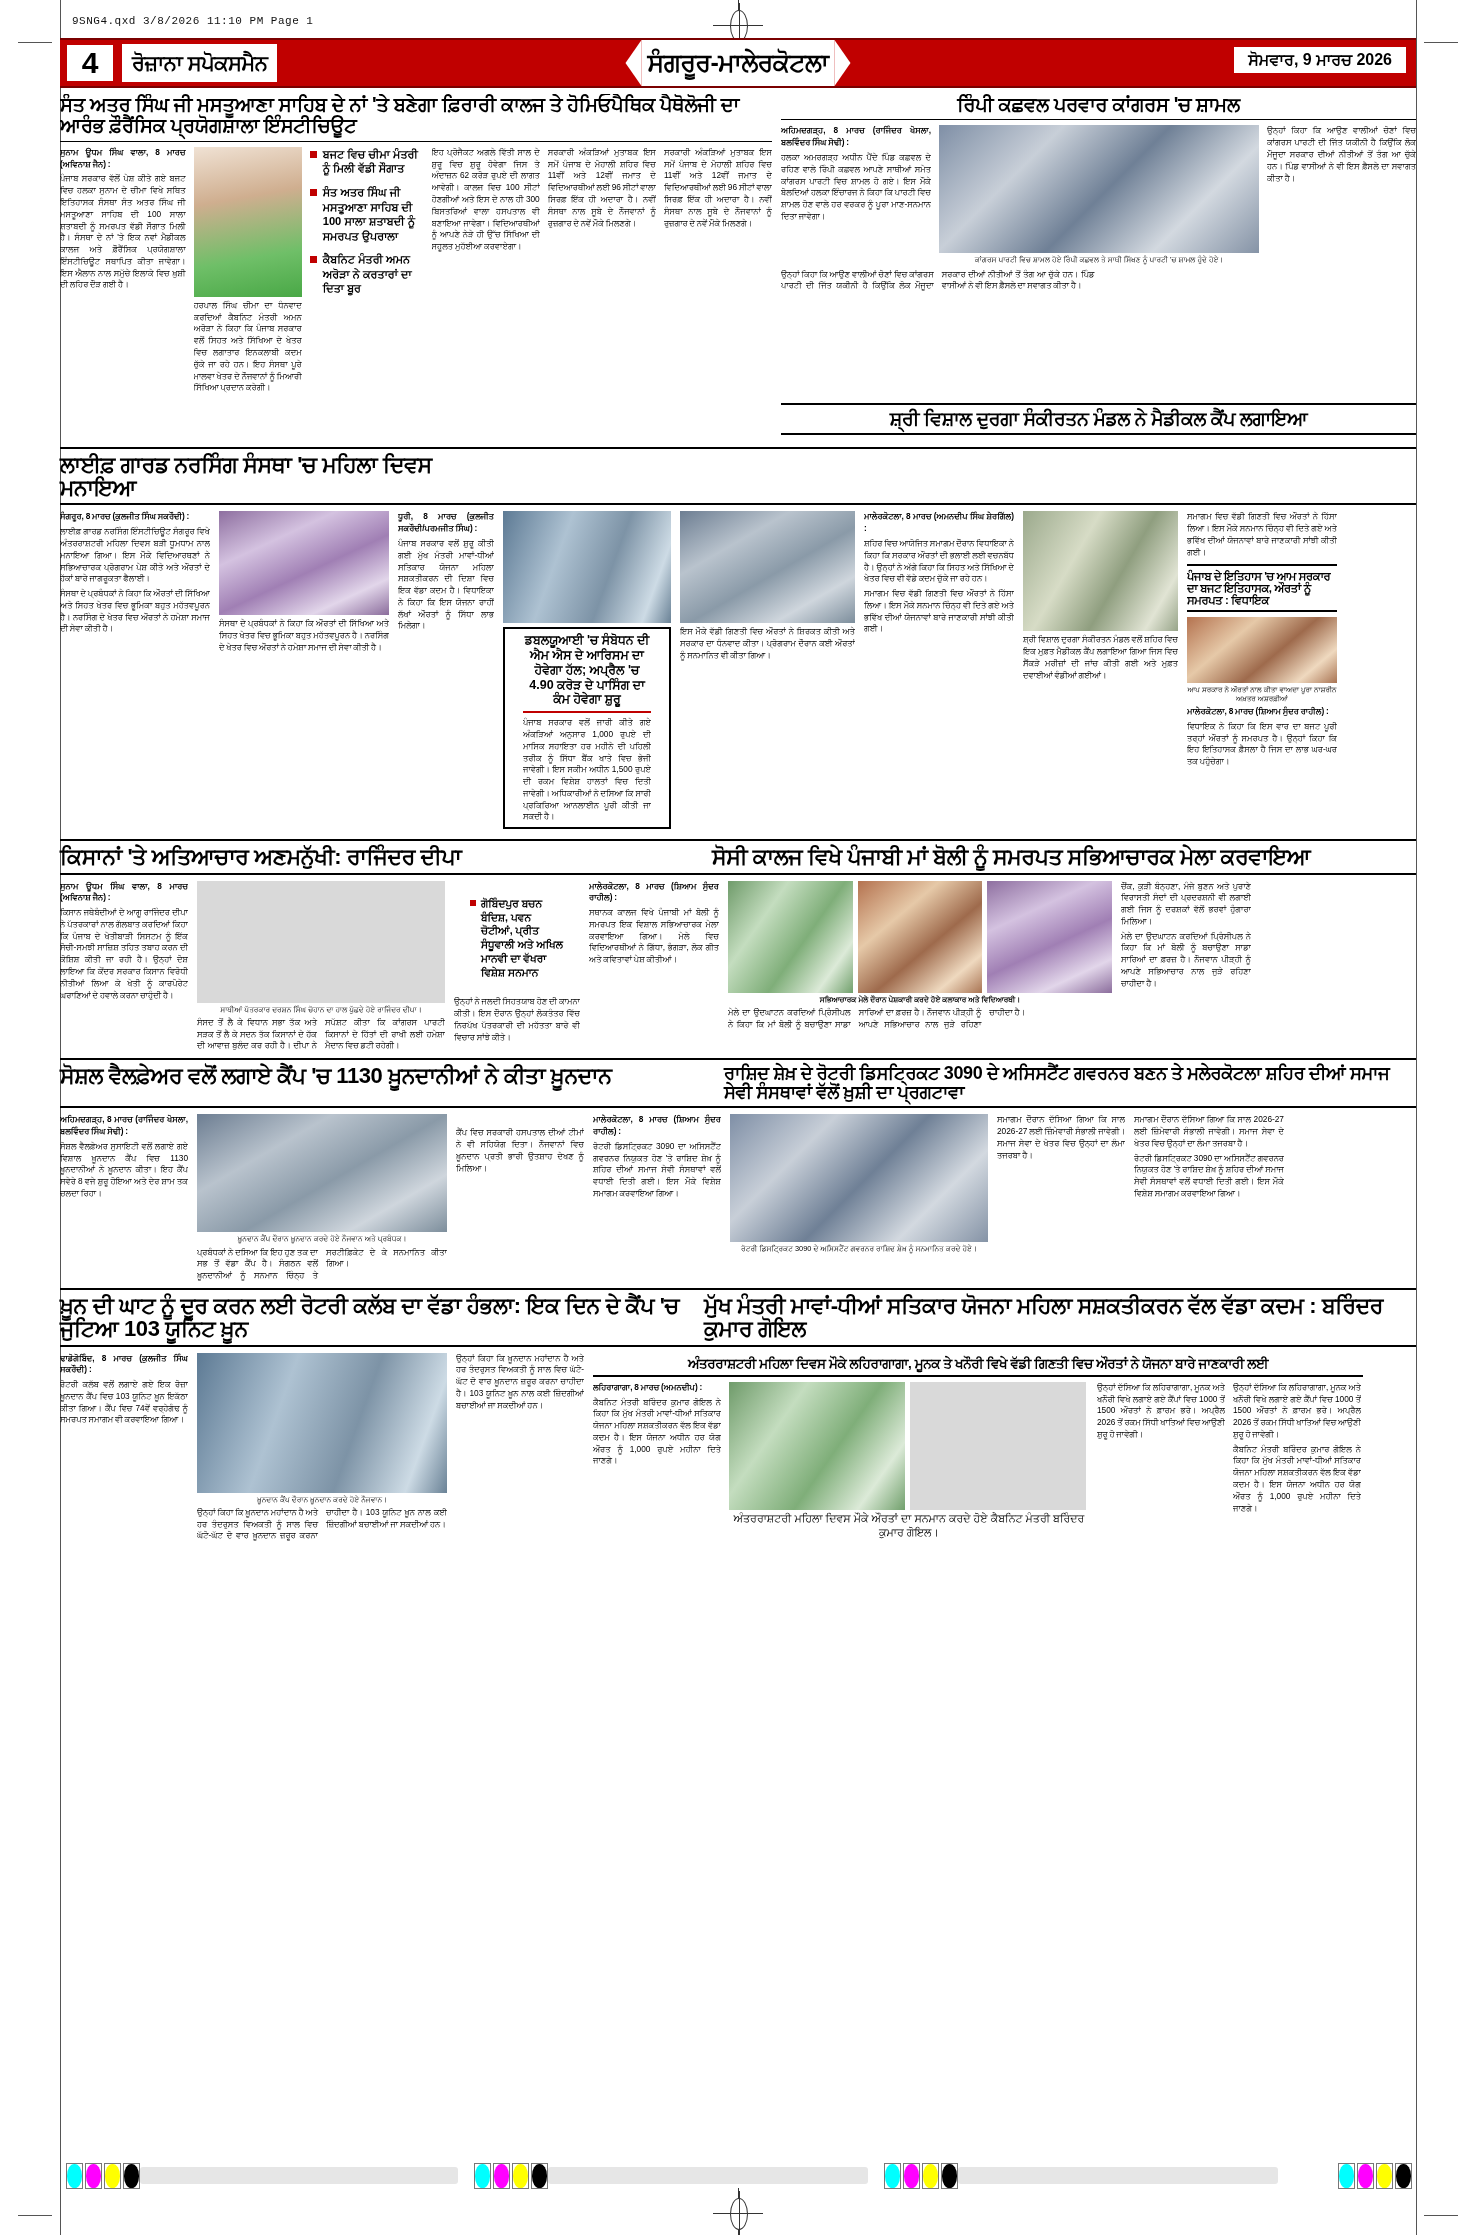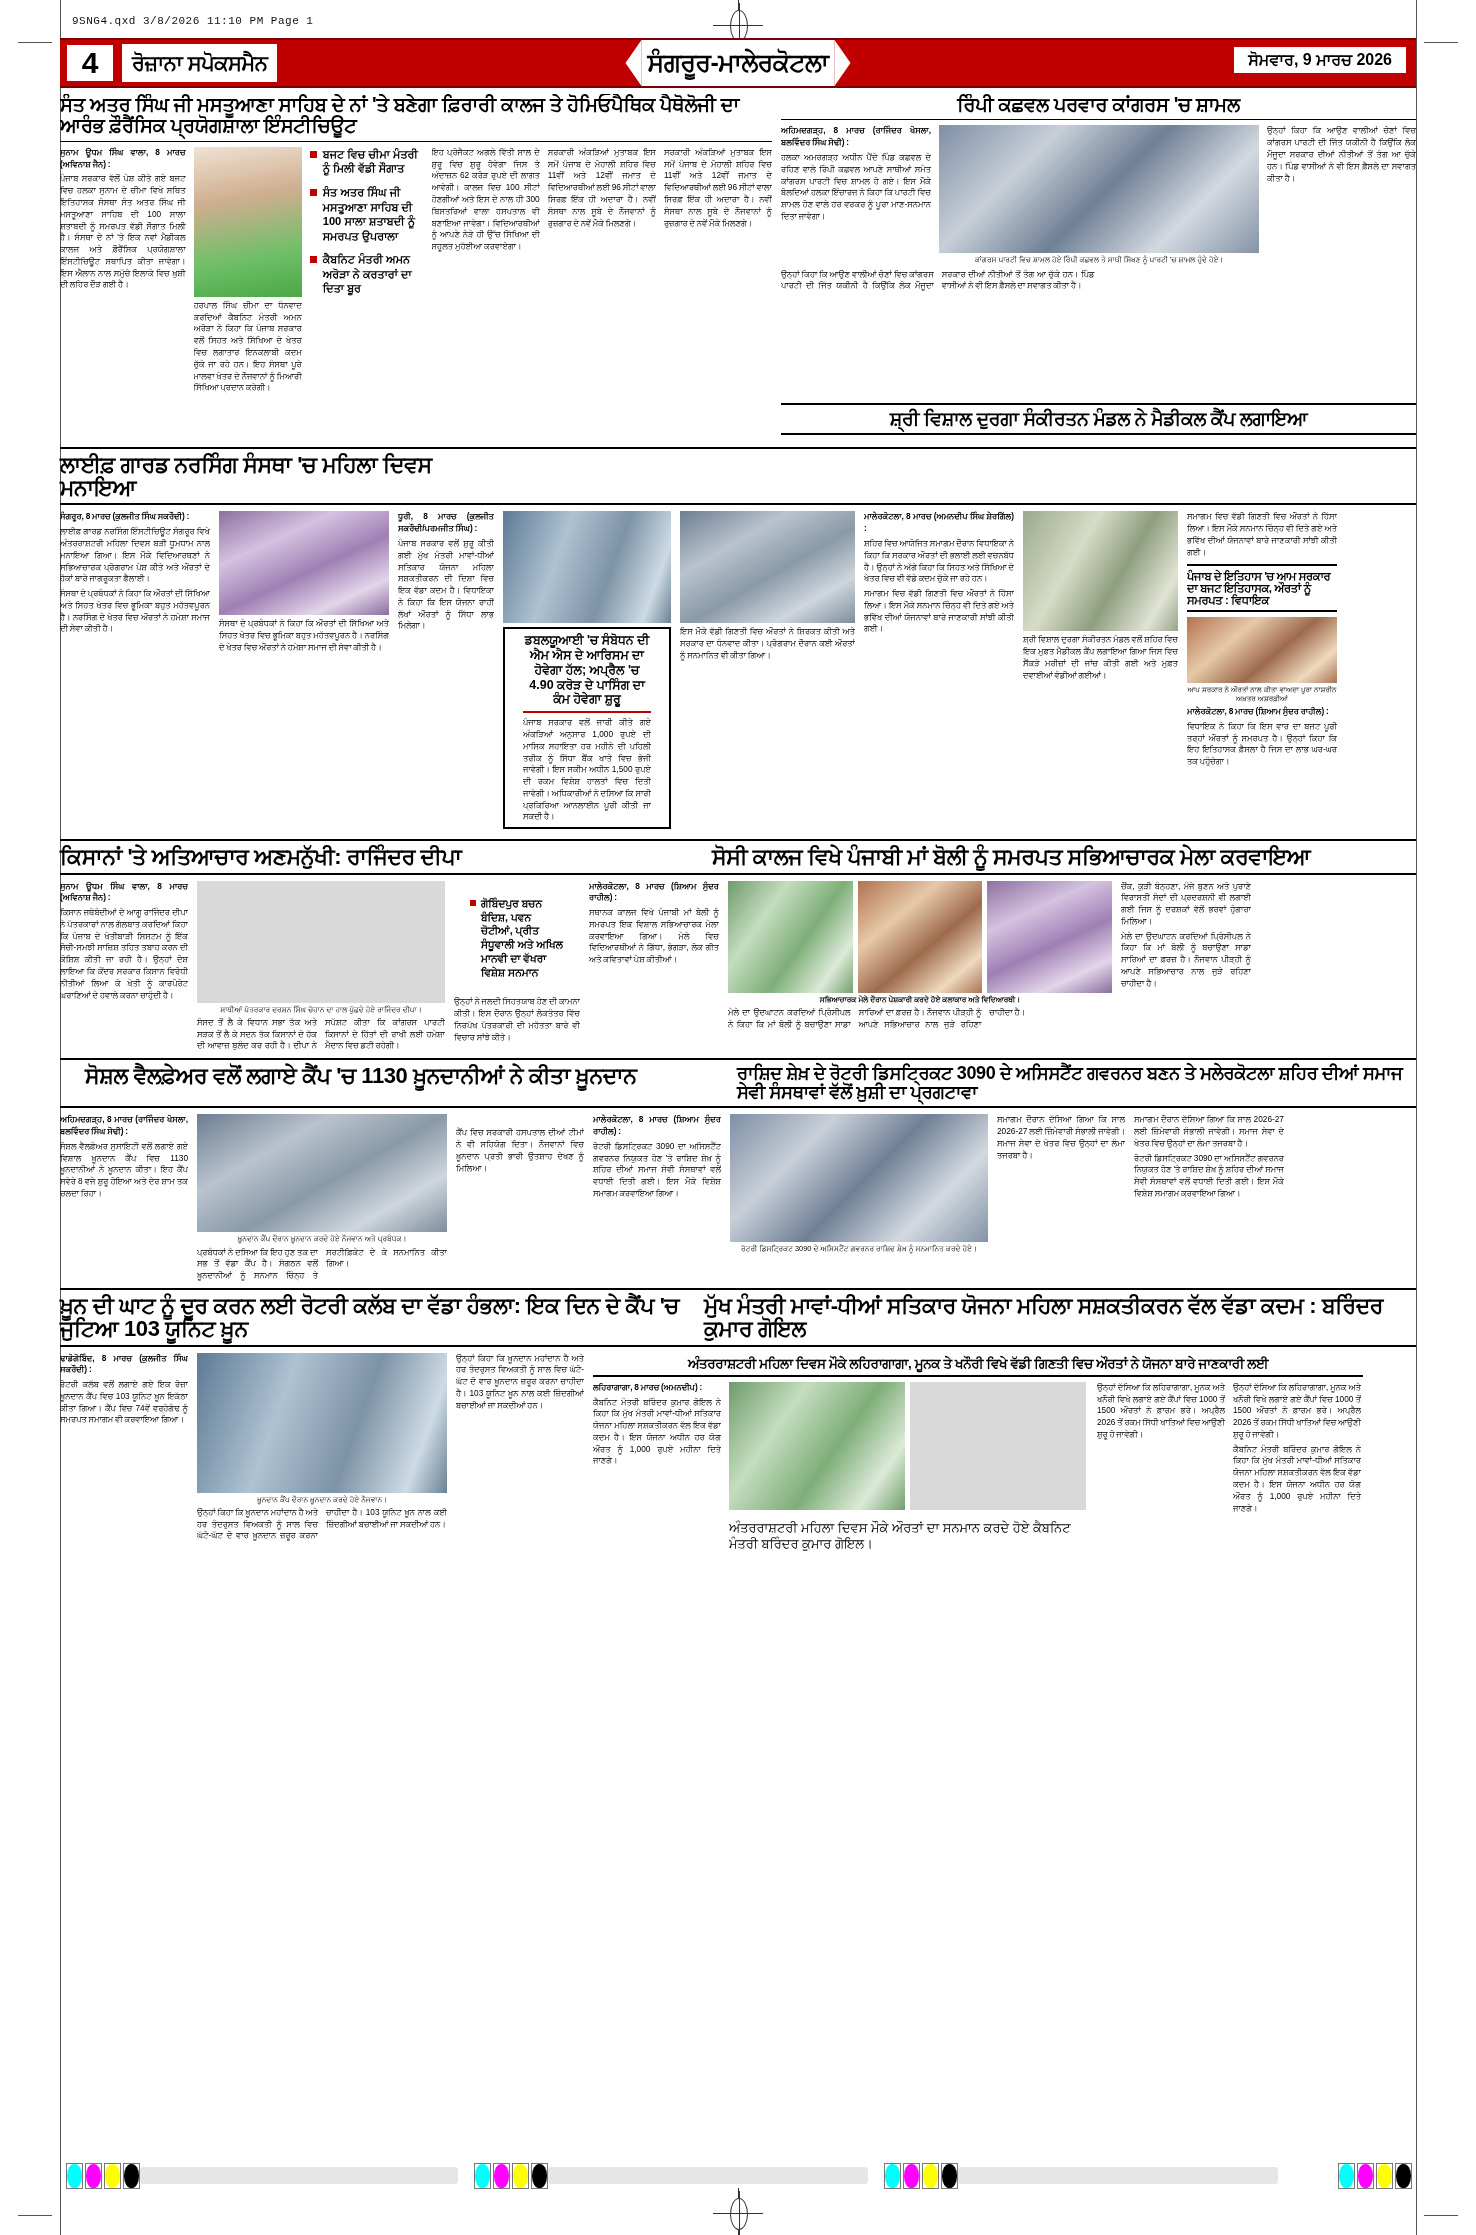--- a/index.html
+++ b/index.html
@@ -306,21 +306,21 @@
       <div class="col-text" style="margin-top:3px;column-count:3;column-gap:8px;">ਮੇਲੇ ਦਾ ਉਦਘਾਟਨ ਕਰਦਿਆਂ ਪ੍ਰਿੰਸੀਪਲ ਨੇ ਕਿਹਾ ਕਿ ਮਾਂ ਬੋਲੀ ਨੂੰ ਬਚਾਉਣਾ ਸਾਡਾ ਸਾਰਿਆਂ ਦਾ ਫ਼ਰਜ਼ ਹੈ। ਨੌਜਵਾਨ ਪੀੜ੍ਹੀ ਨੂੰ ਆਪਣੇ ਸਭਿਆਚਾਰ ਨਾਲ ਜੁੜੇ ਰਹਿਣਾ ਚਾਹੀਦਾ ਹੈ।</div>
     </div>
 
     <div class="cell col-text" style="width:130px;">
       <p>ਚੌਂਕ, ਕੁੜੀ ਬੰਨ੍ਹਣਾ, ਮੰਜੇ ਬੁਣਨ ਅਤੇ ਪੁਰਾਣੇ ਵਿਰਾਸਤੀ ਸੰਦਾਂ ਦੀ ਪ੍ਰਦਰਸ਼ਨੀ ਵੀ ਲਗਾਈ ਗਈ ਜਿਸ ਨੂੰ ਦਰਸ਼ਕਾਂ ਵੱਲੋਂ ਭਰਵਾਂ ਹੁੰਗਾਰਾ ਮਿਲਿਆ।</p>
       <p>ਮੇਲੇ ਦਾ ਉਦਘਾਟਨ ਕਰਦਿਆਂ ਪ੍ਰਿੰਸੀਪਲ ਨੇ ਕਿਹਾ ਕਿ ਮਾਂ ਬੋਲੀ ਨੂੰ ਬਚਾਉਣਾ ਸਾਡਾ ਸਾਰਿਆਂ ਦਾ ਫ਼ਰਜ਼ ਹੈ। ਨੌਜਵਾਨ ਪੀੜ੍ਹੀ ਨੂੰ ਆਪਣੇ ਸਭਿਆਚਾਰ ਨਾਲ ਜੁੜੇ ਰਹਿਣਾ ਚਾਹੀਦਾ ਹੈ।</p>
     </div>
   </div>
 
   <div class="rowband two">
-    <div class="grid" style="gap:12px;align-items:flex-start;padding-left:25px;">
+    <div class="grid" style="gap:24px;align-items:flex-start;">
       <h2 style="width:640px;">ਸੋਸ਼ਲ ਵੈਲਫ਼ੇਅਰ ਵਲੋਂ ਲਗਾਏ ਕੈਂਪ 'ਚ 1130 ਖ਼ੂਨਦਾਨੀਆਂ ਨੇ ਕੀਤਾ ਖ਼ੂਨਦਾਨ</h2>
       <h2 style="flex:1;font-size:18px;">ਰਾਸ਼ਿਦ ਸ਼ੇਖ਼ ਦੇ ਰੋਟਰੀ ਡਿਸਟ੍ਰਿਕਟ 3090 ਦੇ ਅਸਿਸਟੈਂਟ ਗਵਰਨਰ ਬਣਨ ਤੇ ਮਲੇਰਕੋਟਲਾ ਸ਼ਹਿਰ ਦੀਆਂ ਸਮਾਜ ਸੇਵੀ ਸੰਸਥਾਵਾਂ ਵੱਲੋਂ ਖ਼ੁਸ਼ੀ ਦਾ ਪ੍ਰਗਟਾਵਾ</h2>
     </div>
   </div>
 
   <div class="grid" style="align-items:flex-start;">
     <div class="cell col-text" style="width:128px;">
       <p><span class="byline">ਅਹਿਮਦਗੜ੍ਹ, 8 ਮਾਰਚ (ਰਾਜਿੰਦਰ ਖੋਸਲਾ, ਬਲਵਿੰਦਰ ਸਿੰਘ ਸੋਢੀ) :</span></p>
       <p>ਸੋਸ਼ਲ ਵੈਲਫ਼ੇਅਰ ਸੁਸਾਇਟੀ ਵਲੋਂ ਲਗਾਏ ਗਏ ਵਿਸ਼ਾਲ ਖ਼ੂਨਦਾਨ ਕੈਂਪ ਵਿਚ 1130 ਖ਼ੂਨਦਾਨੀਆਂ ਨੇ ਖ਼ੂਨਦਾਨ ਕੀਤਾ। ਇਹ ਕੈਂਪ ਸਵੇਰੇ 8 ਵਜੇ ਸ਼ੁਰੂ ਹੋਇਆ ਅਤੇ ਦੇਰ ਸ਼ਾਮ ਤਕ ਚਲਦਾ ਰਿਹਾ।</p>
     </div>
@@ -385,21 +385,21 @@
       <div class="grid" style="gap:8px;align-items:flex-start;">
         <div class="cell col-text" style="width:128px;">
           <p><span class="byline">ਲਹਿਰਾਗਾਗਾ, 8 ਮਾਰਚ (ਅਮਨਦੀਪ) :</span></p>
           <p>ਕੈਬਨਿਟ ਮੰਤਰੀ ਬਰਿੰਦਰ ਕੁਮਾਰ ਗੋਇਲ ਨੇ ਕਿਹਾ ਕਿ ਮੁੱਖ ਮੰਤਰੀ ਮਾਵਾਂ-ਧੀਆਂ ਸਤਿਕਾਰ ਯੋਜਨਾ ਮਹਿਲਾ ਸਸ਼ਕਤੀਕਰਨ ਵੱਲ ਇਕ ਵੱਡਾ ਕਦਮ ਹੈ। ਇਸ ਯੋਜਨਾ ਅਧੀਨ ਹਰ ਯੋਗ ਔਰਤ ਨੂੰ 1,000 ਰੁਪਏ ਮਹੀਨਾ ਦਿਤੇ ਜਾਣਗੇ।</p>
         </div>
         <div class="cell" style="width:360px;">
           <div class="grid" style="gap:5px;">
             <div class="photo ph-grad-h" style="width:176px;height:128px;"></div>
             <div class="photo ph-grad-c" style="width:176px;height:128px;"></div>
           </div>
-          <div style="font-size:13px;line-height:1.25;margin-top:10px;">ਅੰਤਰਰਾਸ਼ਟਰੀ ਮਹਿਲਾ ਦਿਵਸ ਮੌਕੇ ਔਰਤਾਂ ਦਾ ਸਨਮਾਨ ਕਰਦੇ ਹੋਏ ਕੈਬਨਿਟ ਮੰਤਰੀ ਬਰਿੰਦਰ ਕੁਮਾਰ ਗੋਇਲ।</div>
+          <div style="font-size:11px;line-height:1.25;text-align:center;margin-top:2px;">ਅੰਤਰਰਾਸ਼ਟਰੀ ਮਹਿਲਾ ਦਿਵਸ ਮੌਕੇ ਔਰਤਾਂ ਦਾ ਸਨਮਾਨ ਕਰਦੇ ਹੋਏ ਕੈਬਨਿਟ ਮੰਤਰੀ ਬਰਿੰਦਰ ਕੁਮਾਰ ਗੋਇਲ।</div>
         </div>
         <div class="cell col-text" style="width:128px;">
           <p>ਉਨ੍ਹਾਂ ਦੱਸਿਆ ਕਿ ਲਹਿਰਾਗਾਗਾ, ਮੂਨਕ ਅਤੇ ਖਨੌਰੀ ਵਿਖੇ ਲਗਾਏ ਗਏ ਕੈਂਪਾਂ ਵਿਚ 1000 ਤੋਂ 1500 ਔਰਤਾਂ ਨੇ ਫ਼ਾਰਮ ਭਰੇ। ਅਪ੍ਰੈਲ 2026 ਤੋਂ ਰਕਮ ਸਿੱਧੀ ਖਾਤਿਆਂ ਵਿਚ ਆਉਣੀ ਸ਼ੁਰੂ ਹੋ ਜਾਵੇਗੀ।</p>
         </div>
         <div class="cell col-text" style="width:128px;">
           <p>ਉਨ੍ਹਾਂ ਦੱਸਿਆ ਕਿ ਲਹਿਰਾਗਾਗਾ, ਮੂਨਕ ਅਤੇ ਖਨੌਰੀ ਵਿਖੇ ਲਗਾਏ ਗਏ ਕੈਂਪਾਂ ਵਿਚ 1000 ਤੋਂ 1500 ਔਰਤਾਂ ਨੇ ਫ਼ਾਰਮ ਭਰੇ। ਅਪ੍ਰੈਲ 2026 ਤੋਂ ਰਕਮ ਸਿੱਧੀ ਖਾਤਿਆਂ ਵਿਚ ਆਉਣੀ ਸ਼ੁਰੂ ਹੋ ਜਾਵੇਗੀ।</p>
           <p>ਕੈਬਨਿਟ ਮੰਤਰੀ ਬਰਿੰਦਰ ਕੁਮਾਰ ਗੋਇਲ ਨੇ ਕਿਹਾ ਕਿ ਮੁੱਖ ਮੰਤਰੀ ਮਾਵਾਂ-ਧੀਆਂ ਸਤਿਕਾਰ ਯੋਜਨਾ ਮਹਿਲਾ ਸਸ਼ਕਤੀਕਰਨ ਵੱਲ ਇਕ ਵੱਡਾ ਕਦਮ ਹੈ। ਇਸ ਯੋਜਨਾ ਅਧੀਨ ਹਰ ਯੋਗ ਔਰਤ ਨੂੰ 1,000 ਰੁਪਏ ਮਹੀਨਾ ਦਿਤੇ ਜਾਣਗੇ।</p>
         </div>
       </div>
     </div>

